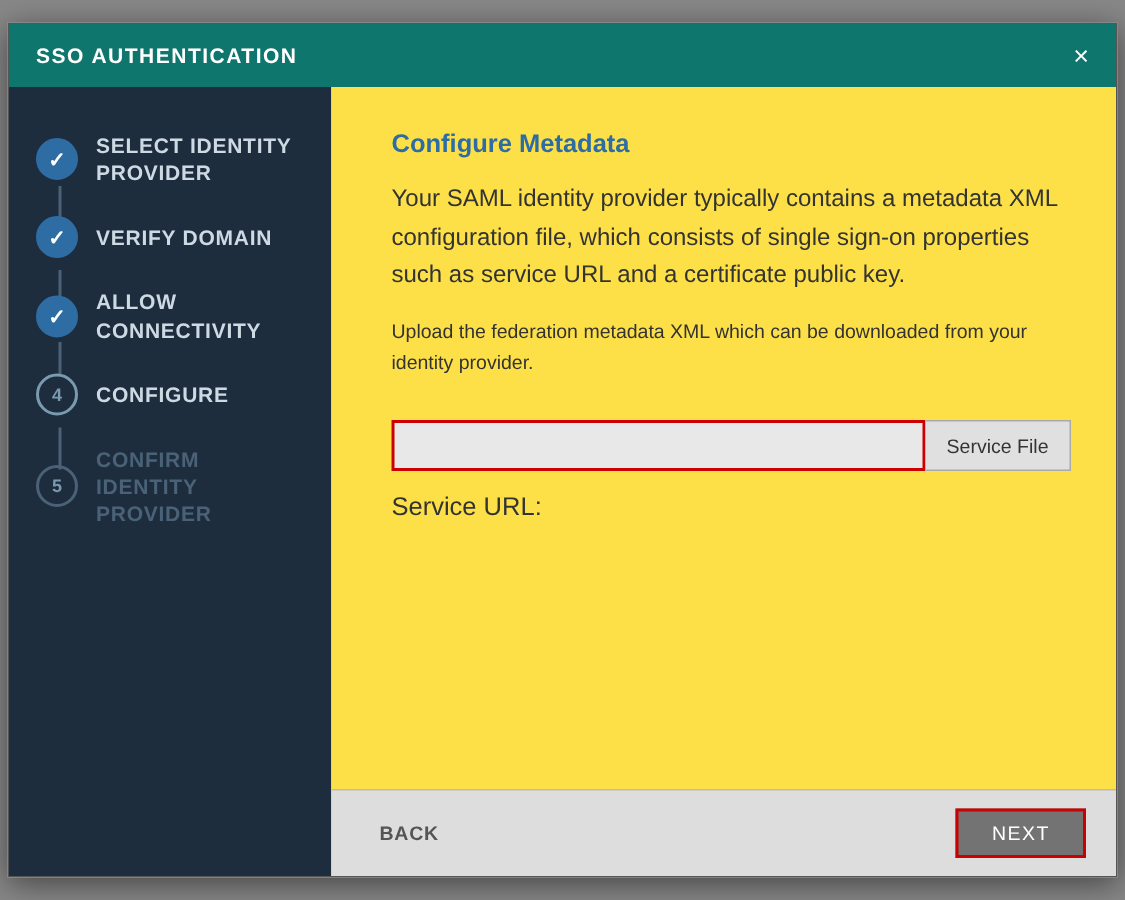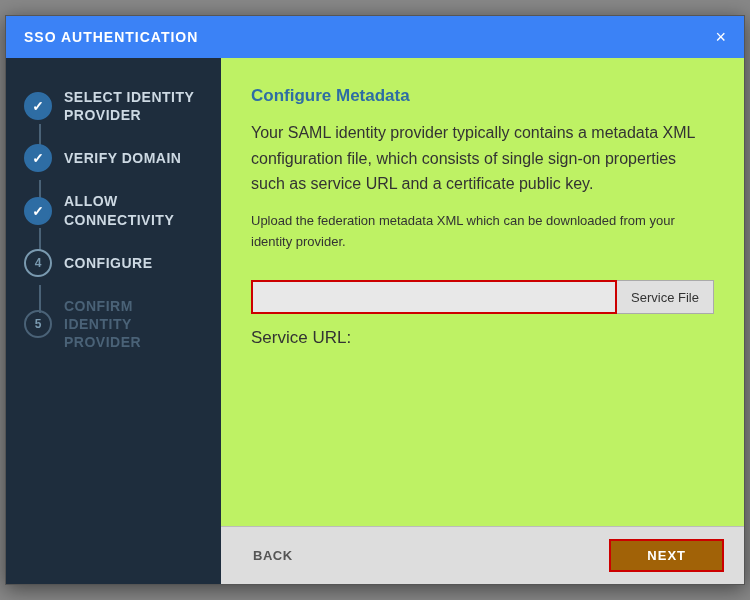--- a/index.html
+++ b/index.html
@@ -15,21 +15,21 @@
     .modal {
       width: 740px;
       height: 570px;
       background: #fff;
       display: flex;
       flex-direction: column;
       border: 1px solid #555;
       box-shadow: 0 4px 20px rgba(0,0,0,0.5);
     }
     .modal-header {
-      background: #3b82f6;
+      background: #0f766e;
       color: #fff;
       padding: 12px 18px;
       display: flex;
       justify-content: space-between;
       align-items: center;
       flex-shrink: 0;
     }
     .modal-header-title {
       font-size: 14px;
       font-weight: bold;
@@ -119,22 +119,22 @@
     }
     
     .content {
       flex: 1;
       display: flex;
       flex-direction: column;
       background: #f0f0f0;
     }
     .content-main {
       flex: 1;
-      padding: 28px 30px 20px 30px;
-      background: #bef264;
+      padding: 28px 30px 20px 40px;
+      background: #fde047;
     }
     .content-title {
       font-size: 17px;
       color: #2e6da4;
       font-weight: bold;
       margin-bottom: 14px;
     }
     .content-desc {
       font-size: 16px;
       color: #333;
@@ -192,27 +192,27 @@
       background: none;
       border: none;
       font-size: 13px;
       color: #555;
       cursor: pointer;
       font-weight: bold;
       letter-spacing: 0.5px;
       padding: 6px 12px;
     }
     .btn-next {
-      background: #a16207;
+      background: #737373;
       color: #fff;
       border: 2px solid #cc0000;
       font-size: 13px;
-      font-weight: bold;
+      font-weight: normal;
       letter-spacing: 1px;
-      padding: 7px 36px;
+      padding: 7px 22px;
       cursor: pointer;
     }
   </style>
 </head>
 <body>
 
 <div class="modal">
 
   <div class="modal-header">
     <span class="modal-header-title">SSO AUTHENTICATION</span>

